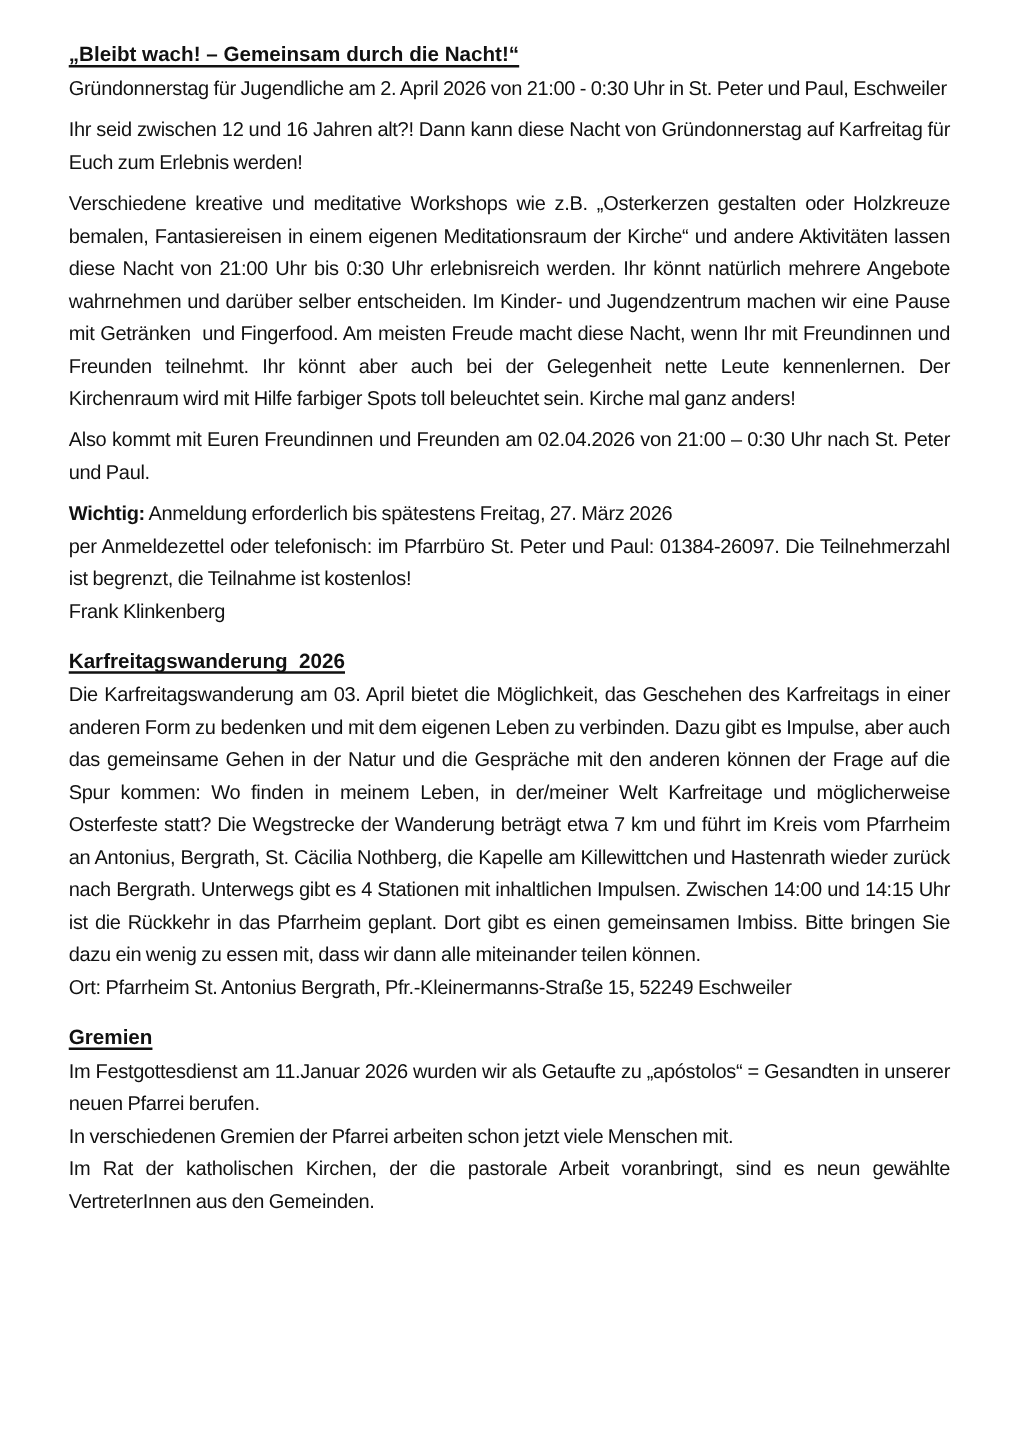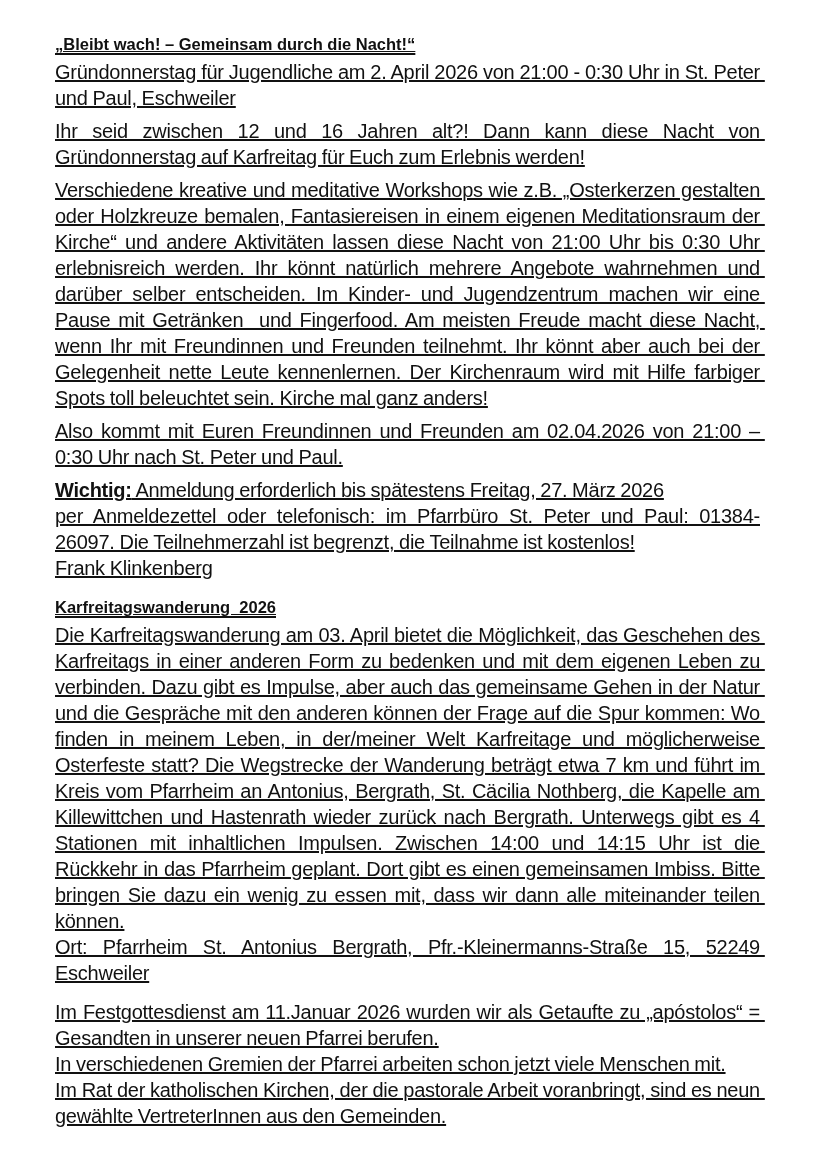--- a/index.html
+++ b/index.html
@@ -13,42 +13,41 @@
     overflow: hidden;
     font-family: "Liberation Sans", "DejaVu Sans", sans-serif;
     color: #111111;
   }
   .page {
     box-sizing: border-box;
     width: 820px;
     height: 1165px;
     padding: 31px 60px 0 55px;
     background: #ffffff;
-    text-decoration: underline;
   }
   .doc-section {
     margin: 0;
   }
   .doc-section + .doc-section {
     margin-top: 13px;
   }
   .heading {
     margin: 0 0 2px 0;
     font-size: 16.5px;
     line-height: 26px;
     font-weight: bold;
     text-decoration: underline;
     text-decoration-thickness: 1.5px;
     text-underline-offset: 3px;
     white-space: pre-wrap;
     color: #111111;
   }
   .para {
     margin: 0 0 7px 0;
-    font-size: 20px;
+    font-size: 16px;
     line-height: 26px;
     text-align: justify;
     letter-spacing: -0.25px;
     word-spacing: -0.5px;
     white-space: pre-wrap;
     color: #111111;
   }
   .para--tight {
     margin-bottom: 0;
   }
@@ -75,18 +74,19 @@
     <p class="para para--tight">Frank Klinkenberg</p>
   </section>
 
   <section class="doc-section">
     <h1 class="heading">Karfreitagswanderung  2026</h1>
     <p class="para para--tight">Die Karfreitagswanderung am 03. April bietet die Möglichkeit, das Geschehen des Karfreitags in einer anderen Form zu bedenken und mit dem eigenen Leben zu verbinden. Dazu gibt es Impulse, aber auch das gemeinsame Gehen in der Natur und die Gespräche mit den anderen können der Frage auf die Spur kommen: Wo finden in meinem Leben, in der/meiner Welt Karfreitage und möglicherweise Osterfeste statt? Die Wegstrecke der Wanderung beträgt etwa 7 km und führt im Kreis vom Pfarrheim an Antonius, Bergrath, St. Cäcilia Nothberg, die Kapelle am Killewittchen und Hastenrath wieder zurück nach Bergrath. Unterwegs gibt es 4 Stationen mit inhaltlichen Impulsen. Zwischen 14:00 und 14:15 Uhr ist die Rückkehr in das Pfarrheim geplant. Dort gibt es einen gemeinsamen Imbiss. Bitte bringen Sie dazu ein wenig zu essen mit, dass wir dann alle miteinander teilen können.</p>
     <p class="para para--tight">Ort: Pfarrheim St. Antonius Bergrath, Pfr.-Kleinermanns-Straße 15, 52249 Eschweiler</p>
   </section>
 
   <section class="doc-section">
+    <h1 class="heading">Gremien</h1>
     <p class="para para--tight">Im Festgottesdienst am 11.Januar 2026 wurden wir als Getaufte zu „apóstolos“ = Gesandten in unserer neuen Pfarrei berufen.</p>
     <p class="para para--tight">In verschiedenen Gremien der Pfarrei arbeiten schon jetzt viele Menschen mit.</p>
     <p class="para para--tight">Im Rat der katholischen Kirchen, der die pastorale Arbeit voranbringt, sind es neun gewählte VertreterInnen aus den Gemeinden.</p>
   </section>
 
 </div>
 
 </body></html>

